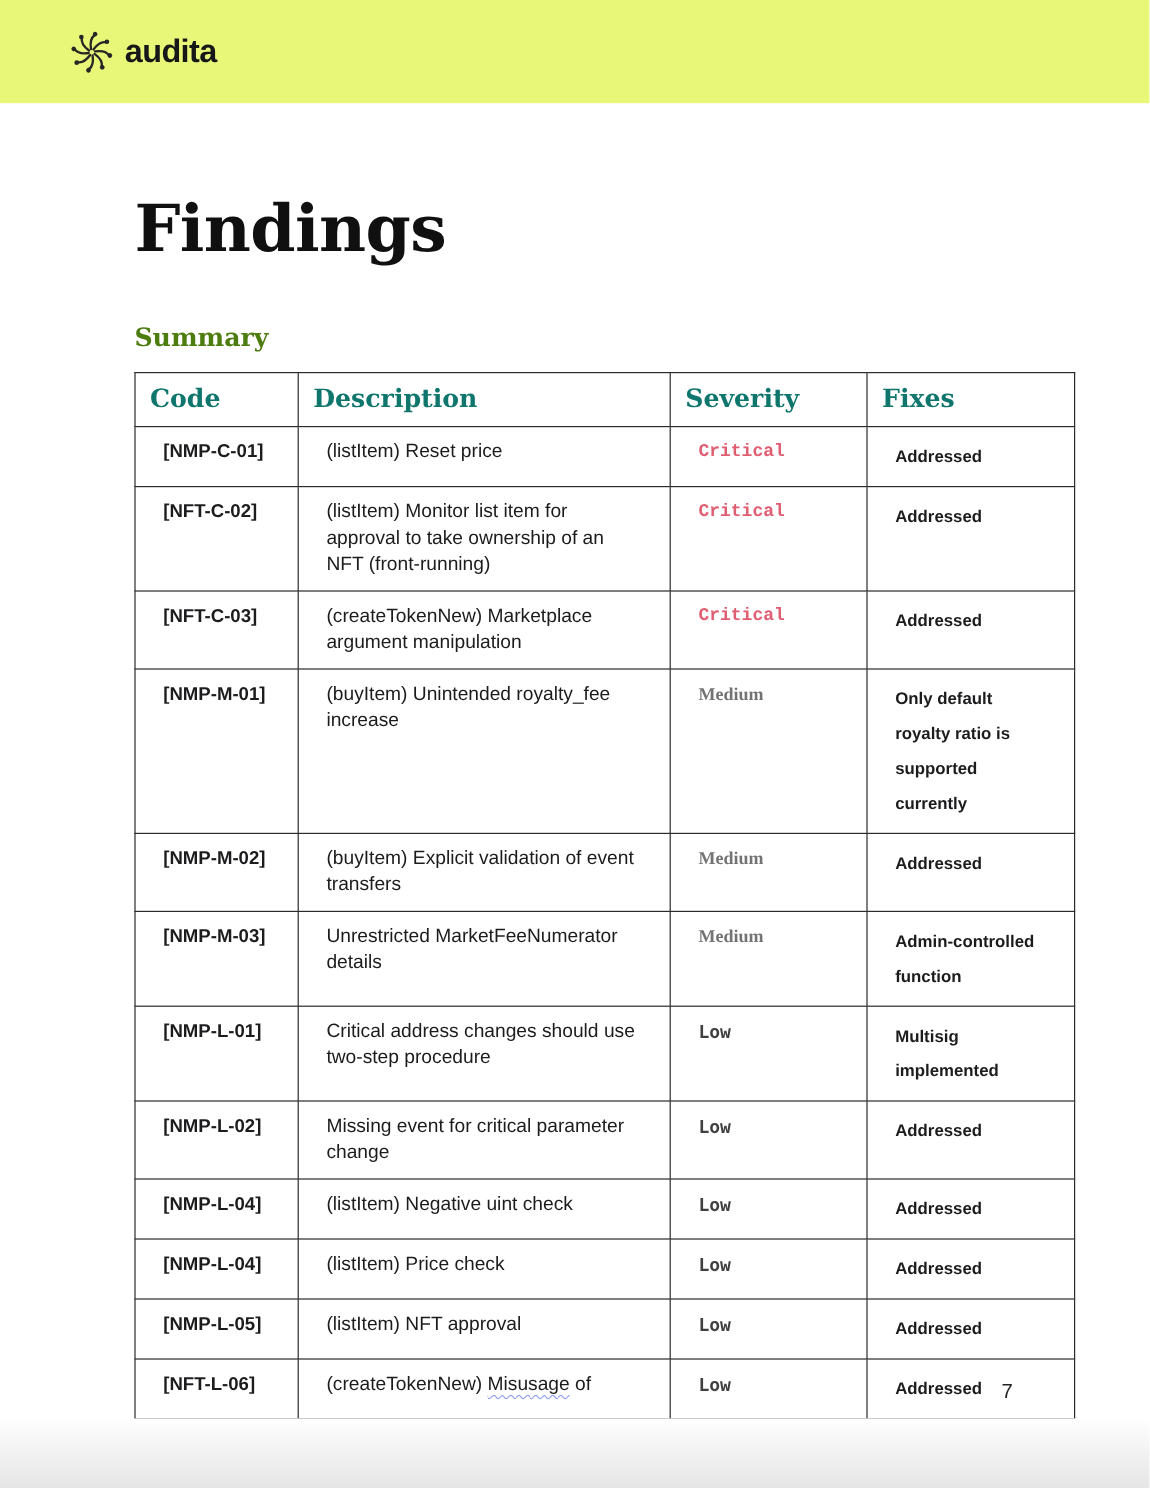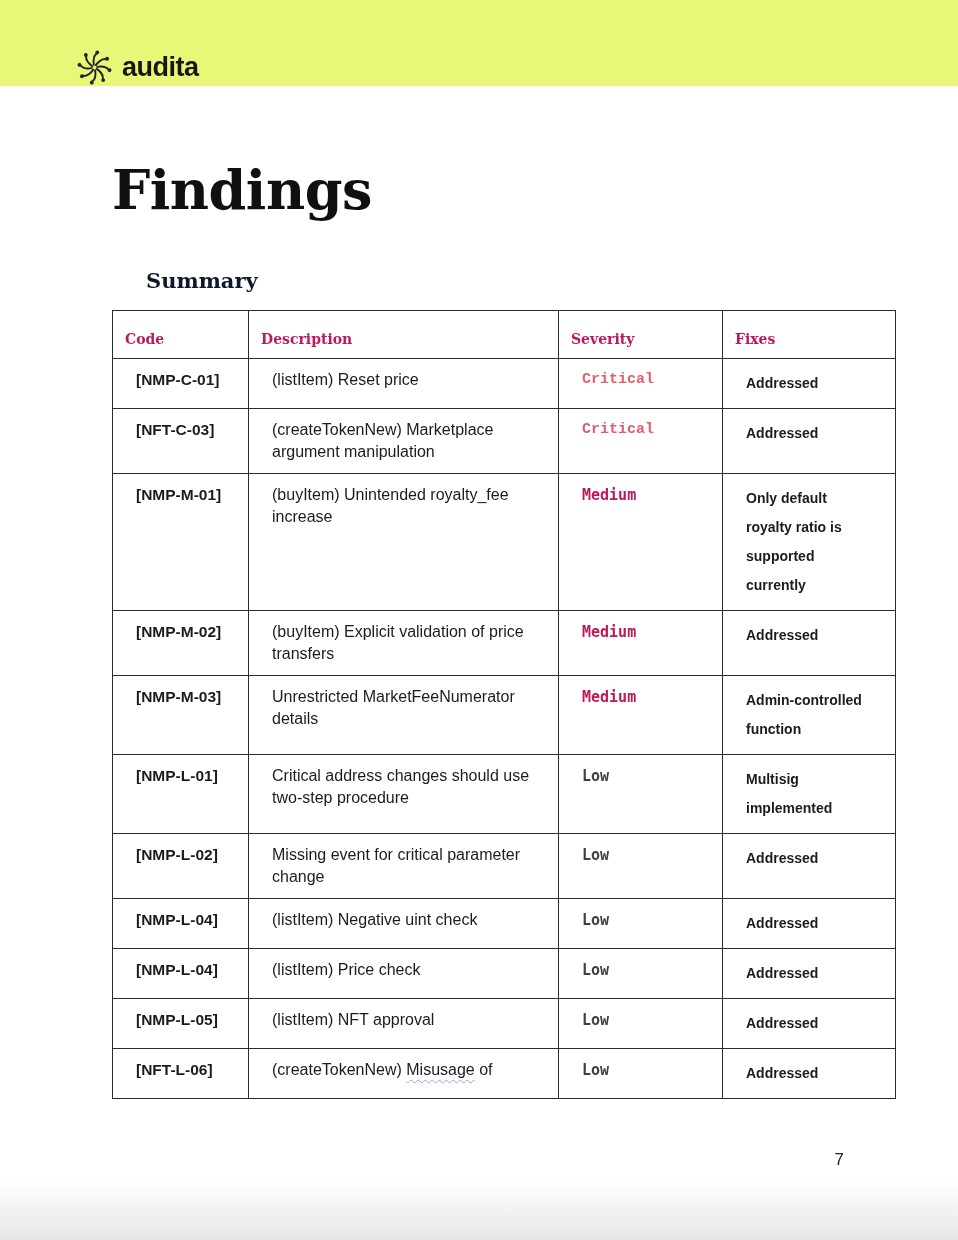--- a/index.html
+++ b/index.html
@@ -3,68 +3,67 @@
 <meta charset="utf-8">
 <style>
   * { margin: 0; padding: 0; box-sizing: border-box; }
   html, body { width: 958px; height: 1240px; background: #ffffff; overflow: hidden; }
   body { font-family: "Liberation Sans", sans-serif; color: #1c1c1e; position: relative; }
 
   
   .band {
     width: 958px; height: 86px;
     background: #e9f778;
-    display: flex; align-items: flex-end;
-    padding-left: 76px;
+    display: flex; align-items: center;
+    padding-left: 58px;
   }
   .brand { display: flex; align-items: center; gap: 9px; }
   .brand svg { display: block; }
   .brand-name {
     font-size: 27px; font-weight: bold; color: #171717; letter-spacing: -0.5px;
   }
 
   
   .content { padding: 0 63px 0 112px; }
   .page-title {
     font-family: "DejaVu Serif", serif;
     font-size: 54px; font-weight: bold; color: #101010;
     margin-top: 72px; letter-spacing: -0.5px;
   }
   .section-heading {
     font-family: "DejaVu Serif", serif;
-    font-size: 21px; font-weight: bold; color: #0f172a;
+    font-size: 21px; font-weight: bold; color: #4d7c0f;
     margin-top: 46px;
-    margin-left: 34px;
   }
 
   table.findings {
     margin-top: 17px;
     border-collapse: collapse;
     table-layout: fixed;
     width: 783px;
   }
   table.findings th, table.findings td {
     border: 1px solid #2b2b2b;
     vertical-align: top;
     text-align: left;
     padding: 10px 23px;
   }
   table.findings th {
     font-family: "DejaVu Serif", serif;
-    font-size: 14px; font-weight: bold; color: #be185d;
-    padding: 20px 12px 11px 12px;
+    font-size: 21px; font-weight: bold; color: #0f766e;
+    padding: 8px 12px 11px 12px;
   }
   td.code { font-weight: bold; font-size: 15.5px; line-height: 22px; }
   td.desc { font-size: 16px; line-height: 22px; }
   td.sev  {
     font-family: "DejaVu Sans Mono", monospace;
     font-size: 15px; font-weight: 600; line-height: 22px;
   }
   td.sev.critical { color: #e05e71; font-family: Liberation Mono, monospace; }
-  td.sev.medium   { color: #be185d; }
+  td.sev.medium   { color: #737373; font-family: Liberation Serif, serif; }
   td.sev.low      { color: #404040; }
   td.fixes { font-weight: bold; font-size: 14px; line-height: 29px; padding-top: 8px; }
 
   .misspelled {
     text-decoration: underline;
     text-decoration-style: wavy;
     text-decoration-color: #93a1f5;
     text-decoration-thickness: 1px;
     text-underline-offset: 4px;
   }
@@ -125,34 +124,40 @@
       </tr>
     </thead>
     <tbody>
       <tr>
         <td class="code">[NMP-C-01]</td>
         <td class="desc">(listItem) Reset price</td>
         <td class="sev critical">Critical</td>
         <td class="fixes">Addressed</td>
       </tr>
       <tr>
+        <td class="code">[NFT-C-02]</td>
+        <td class="desc">(listItem) Monitor list item for approval to take ownership of an NFT (front-running)</td>
+        <td class="sev critical">Critical</td>
+        <td class="fixes">Addressed</td>
+      </tr>
+      <tr>
         <td class="code">[NFT-C-03]</td>
         <td class="desc">(createTokenNew) Marketplace argument manipulation</td>
         <td class="sev critical">Critical</td>
         <td class="fixes">Addressed</td>
       </tr>
       <tr>
         <td class="code">[NMP-M-01]</td>
         <td class="desc">(buyItem) Unintended royalty_fee increase</td>
         <td class="sev medium">Medium</td>
         <td class="fixes">Only default royalty ratio is supported currently</td>
       </tr>
       <tr>
         <td class="code">[NMP-M-02]</td>
-        <td class="desc">(buyItem) Explicit validation of price transfers</td>
+        <td class="desc">(buyItem) Explicit validation of event transfers</td>
         <td class="sev medium">Medium</td>
         <td class="fixes">Addressed</td>
       </tr>
       <tr>
         <td class="code">[NMP-M-03]</td>
         <td class="desc">Unrestricted MarketFeeNumerator details</td>
         <td class="sev medium">Medium</td>
         <td class="fixes">Admin-controlled function</td>
       </tr>
       <tr>

